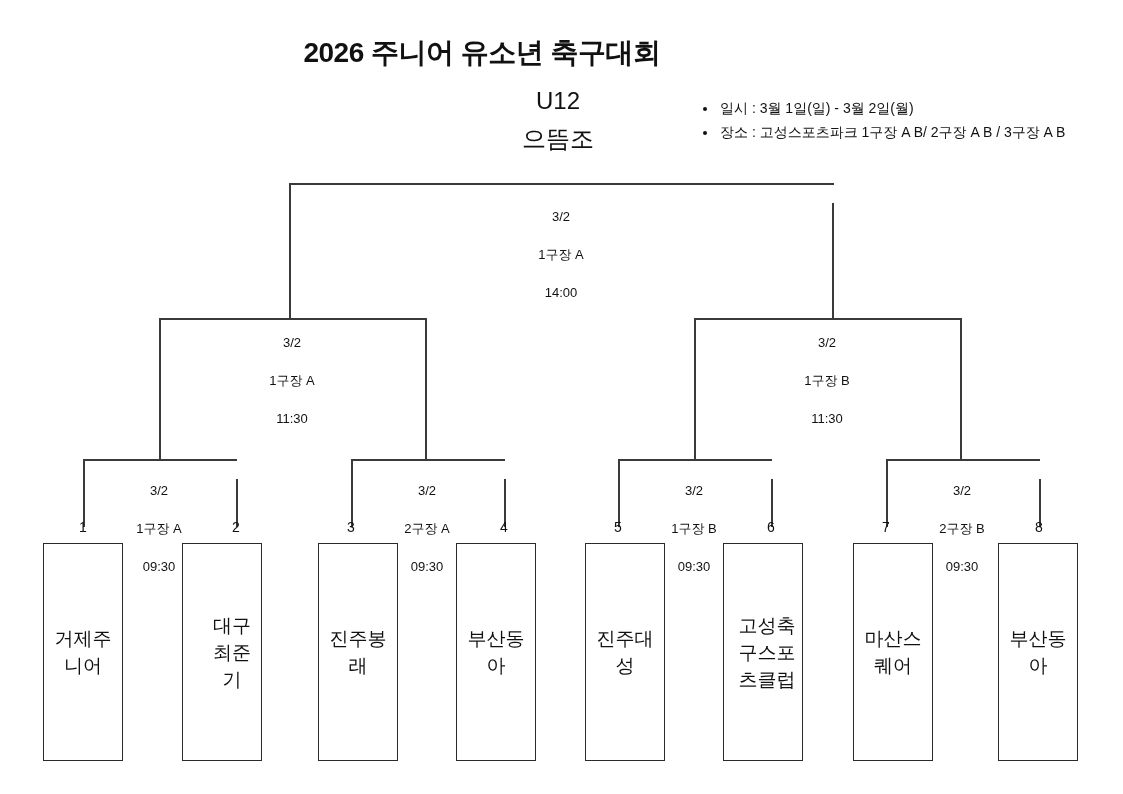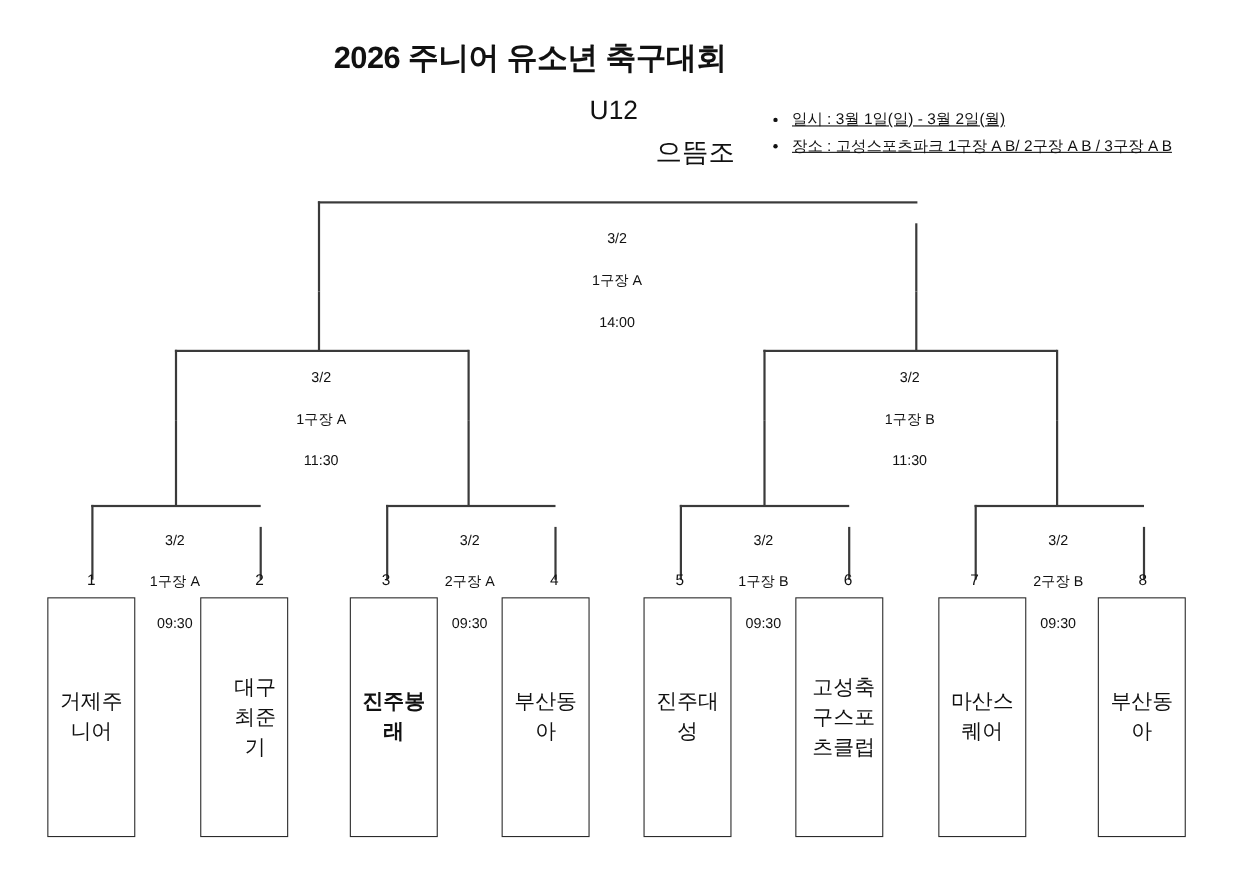--- a/index.html
+++ b/index.html
@@ -39,38 +39,37 @@
     width: 220px;
     text-align: center;
     font-size: 24px;
     line-height: 30px;
   }
   .group-name {
     position: absolute;
     top: 124px;
     left: 448px;
     width: 220px;
-    text-align: right;
+    text-align: center;
     font-size: 24px;
     line-height: 30px;
   }
 
   .info-list {
     position: absolute;
     top: 96px;
     left: 700px;
     margin: 0;
     padding: 0 0 0 18px;
     list-style: disc;
     font-size: 14px;
     line-height: 24px;
   }
   .info-list li {
     padding-left: 2px;
-    text-decoration: underline;
   }
 
   
   .ln {
     position: absolute;
     background: #3a3a3a;
   }
   .h { height: 1.6px; }
   .v { width: 1.6px; }
 
@@ -201,20 +200,20 @@
   <div class="seed" style="left:196px; top:519px;">2</div>
   <div class="seed" style="left:311px; top:519px;">3</div>
   <div class="seed" style="left:464px; top:519px;">4</div>
   <div class="seed" style="left:578px; top:519px;">5</div>
   <div class="seed" style="left:731px; top:519px;">6</div>
   <div class="seed" style="left:846px; top:519px;">7</div>
   <div class="seed" style="left:999px; top:519px;">8</div>
 
   <div class="team" style="left:43px; top:543px;">거제주니어</div>
   <div class="team" style="left:182px; top:543px;padding-left:24px;">대구최준기</div>
-  <div class="team" style="left:318px; top:543px;font-weight:bold;">진주봉래</div>
+  <div class="team" style="left:318px; top:543px;">진주봉래</div>
   <div class="team" style="left:456px; top:543px;">부산동아</div>
   <div class="team" style="left:585px; top:543px;">진주대성</div>
   <div class="team" style="left:723px; top:543px;padding-left:12px;">고성축구스포츠클럽</div>
   <div class="team" style="left:853px; top:543px;">마산스퀘어</div>
   <div class="team" style="left:998px; top:543px;">부산동아</div>
 
 </div>
 
 </body></html>

